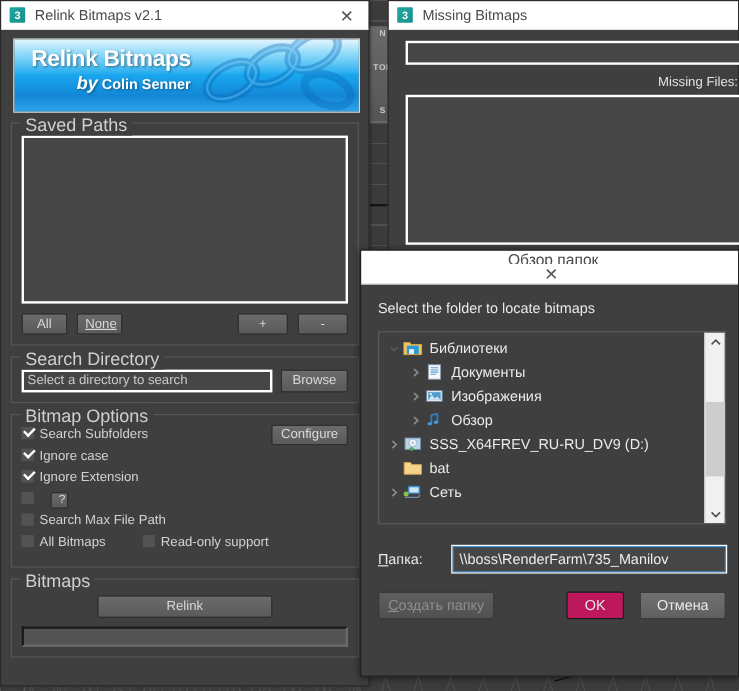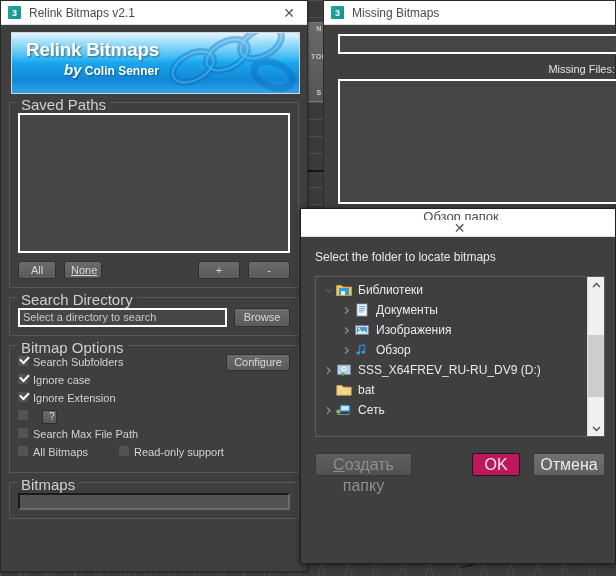--- a/index.html
+++ b/index.html
@@ -335,21 +335,21 @@
     white-space: nowrap; overflow: hidden;
   }
 
   .fd-btn-row {
     display: flex; align-items: center;
     margin: 16px 10px 0 14px;
   }
   .fd-btn {
     height: 23px; line-height: 21px;
     border-radius: 2px;
-    font-size: 16px;
+    font-size: 12px;
     text-align: center;
     cursor: pointer;
     font-family: "Liberation Sans", sans-serif;
   }
   .fd-newfolder {
     width: 97px;
     background: linear-gradient(to bottom, #5e5e5e, #515151);
     border: 1px solid #383838;
     color: #8e8e8e;
   }
@@ -474,20 +474,21 @@
         <div class="opt-row">
           <div class="cb"></div>
           <div class="opt-label" style="width:86px;">All Bitmaps</div>
           <div class="cb"></div>
           <div class="opt-label">Read-only support</div>
         </div>
       </div>
 
       <div class="group">
         <div class="legend">Bitmaps</div>
+        <div class="btn relink-btn">Relink</div>
         <div class="progressbar"></div>
       </div>
 
     </div>
   </div>
 
   <div id="folder-dialog">
     <div class="win-title fd-title">
       <div class="win-title-text" style="padding-left:3px;">Обзор папок</div>
       <div class="win-close">✕</div>
@@ -622,20 +623,24 @@
           <div class="sc-thumb"></div>
         </div>
         <div class="sc-arrow">
           <svg width="9" height="7" viewBox="0 0 9 7">
               <path d="M1 2 L4.5 5.5 L8 2" fill="none" stroke="#4d4d4d" stroke-width="1.3"></path>
             </svg>
         </div>
       </div>
     </div>
 
+    <div class="fd-path-row">
+      <div class="fd-path-label"><u>П</u><span>апка:</span></div>
+      <div class="fd-path-input">\\boss\RenderFarm\735_Manilov</div>
+    </div>
 
     <div class="fd-btn-row">
       <div class="fd-btn fd-newfolder"><u>С</u><span>оздать папку</span></div>
       <div class="fd-btn fd-ok">OK</div>
       <div class="fd-btn fd-cancel">Отмена</div>
     </div>
   </div>
 
 </div>
 

